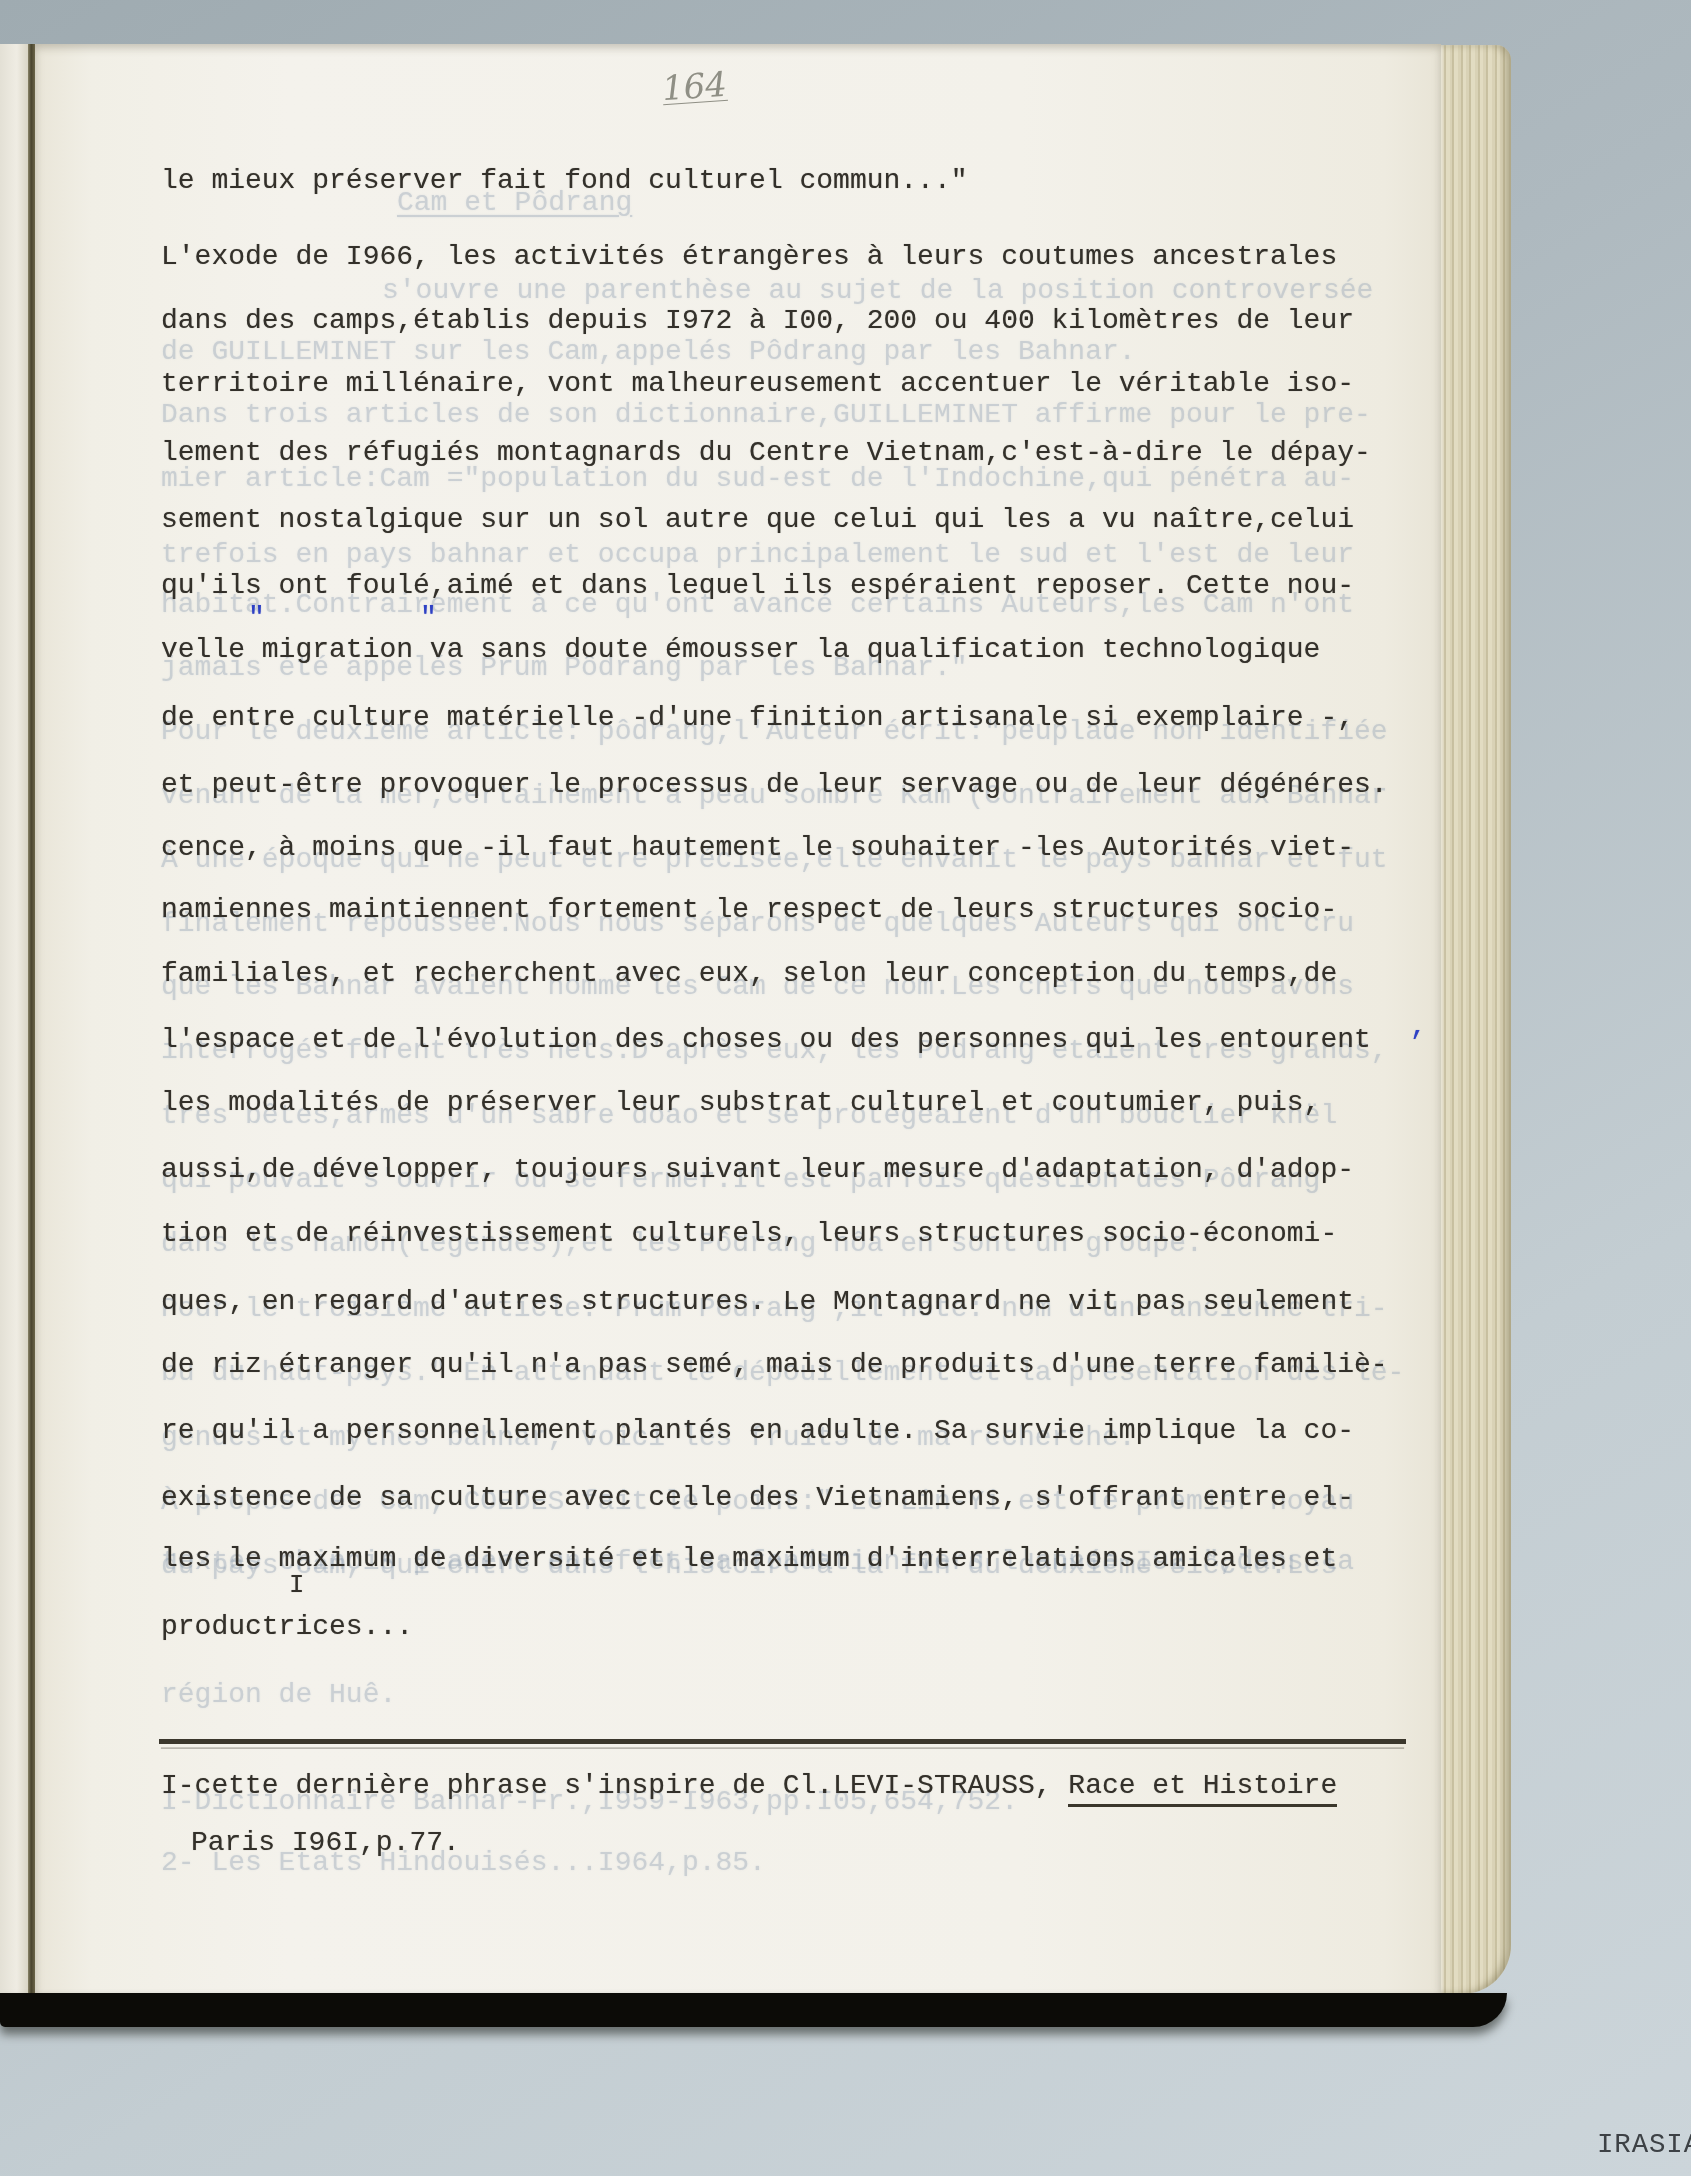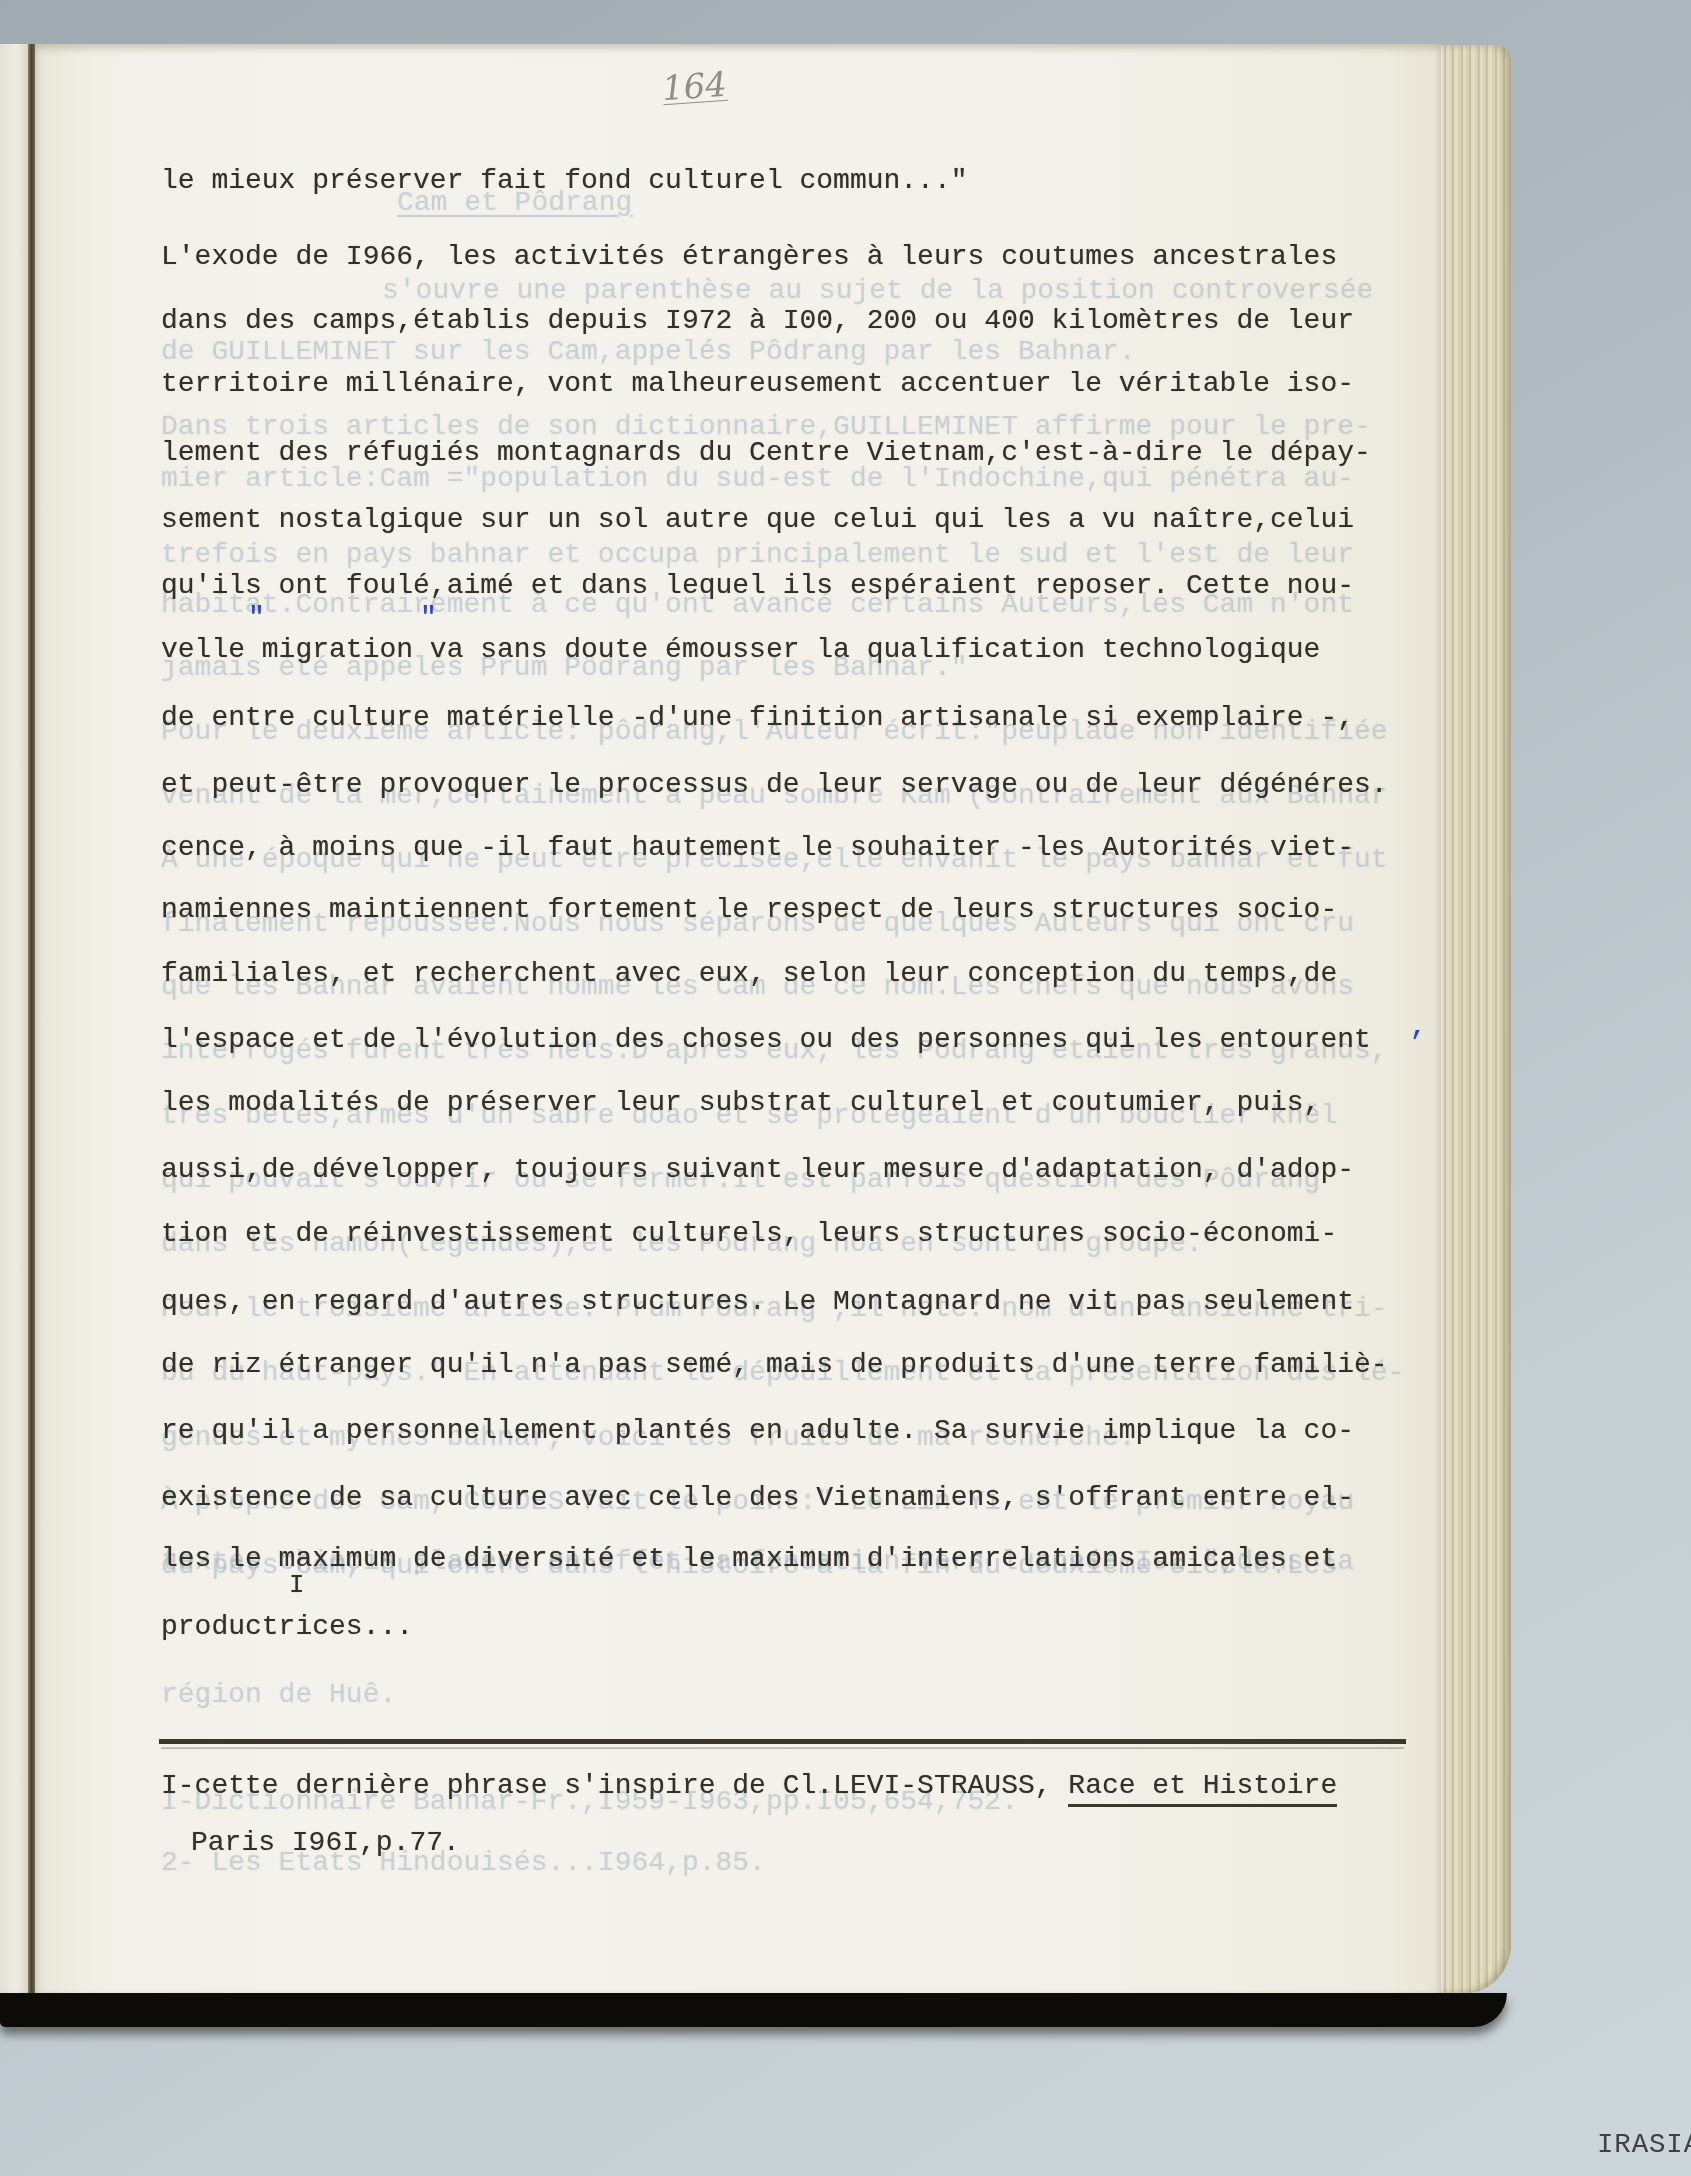--- a/index.html
+++ b/index.html
@@ -93,21 +93,21 @@
   <div class="page"></div>
   <div class="book-edge"></div>
   <div class="book-shadow"></div>
 
   <div class="page-number">164</div>
 
   <div>
     <div class="gline heading" style="left:397px;top:185px">Cam et Pôdrang</div>
     <div class="gline" style="left:382px;top:273px">s'ouvre une parenthèse au sujet de la position controversée</div>
     <div class="gline" style="top:334px">de GUILLEMINET sur les Cam,appelés Pôdrang par les Bahnar.</div>
-    <div class="gline" style="top:409px">Dans trois articles de son dictionnaire,GUILLEMINET affirme pour le pre-</div>
+    <div class="gline" style="top:397px">Dans trois articles de son dictionnaire,GUILLEMINET affirme pour le pre-</div>
     <div class="gline" style="top:461px">mier article:Cam ="population du sud-est de l'Indochine,qui pénétra au-</div>
     <div class="gline" style="top:537px">trefois en pays bahnar et occupa principalement le sud et l'est de leur</div>
     <div class="gline" style="top:587px">habitat.Contrairement à ce qu'ont avancé certains Auteurs,les Cam n'ont</div>
     <div class="gline" style="top:650px">jamais été appelés Prum Pôdrang par les Bahnar."</div>
     <div class="gline" style="top:714px">Pour le deuxième article: pôdrang,l'Auteur écrit:"peuplade non identifiée</div>
     <div class="gline" style="top:778px">venant de la mer,certainement à peau sombre Kam (Contrairement aux Bahnar</div>
     <div class="gline" style="top:842px">À une époque qui ne peut être précisée,elle envahit le pays bahnar et fut</div>
     <div class="gline" style="top:906px">finalement repoussée.Nous nous séparons de quelques Auteurs qui ont cru</div>
     <div class="gline" style="top:969px">que les Bahnar avaient nommé les Cam de ce nom.Les chefs que nous avons</div>
     <div class="gline" style="top:1033px">interrogés furent très nets.D'après eux, les Pôdrang étaient très grands,</div>

